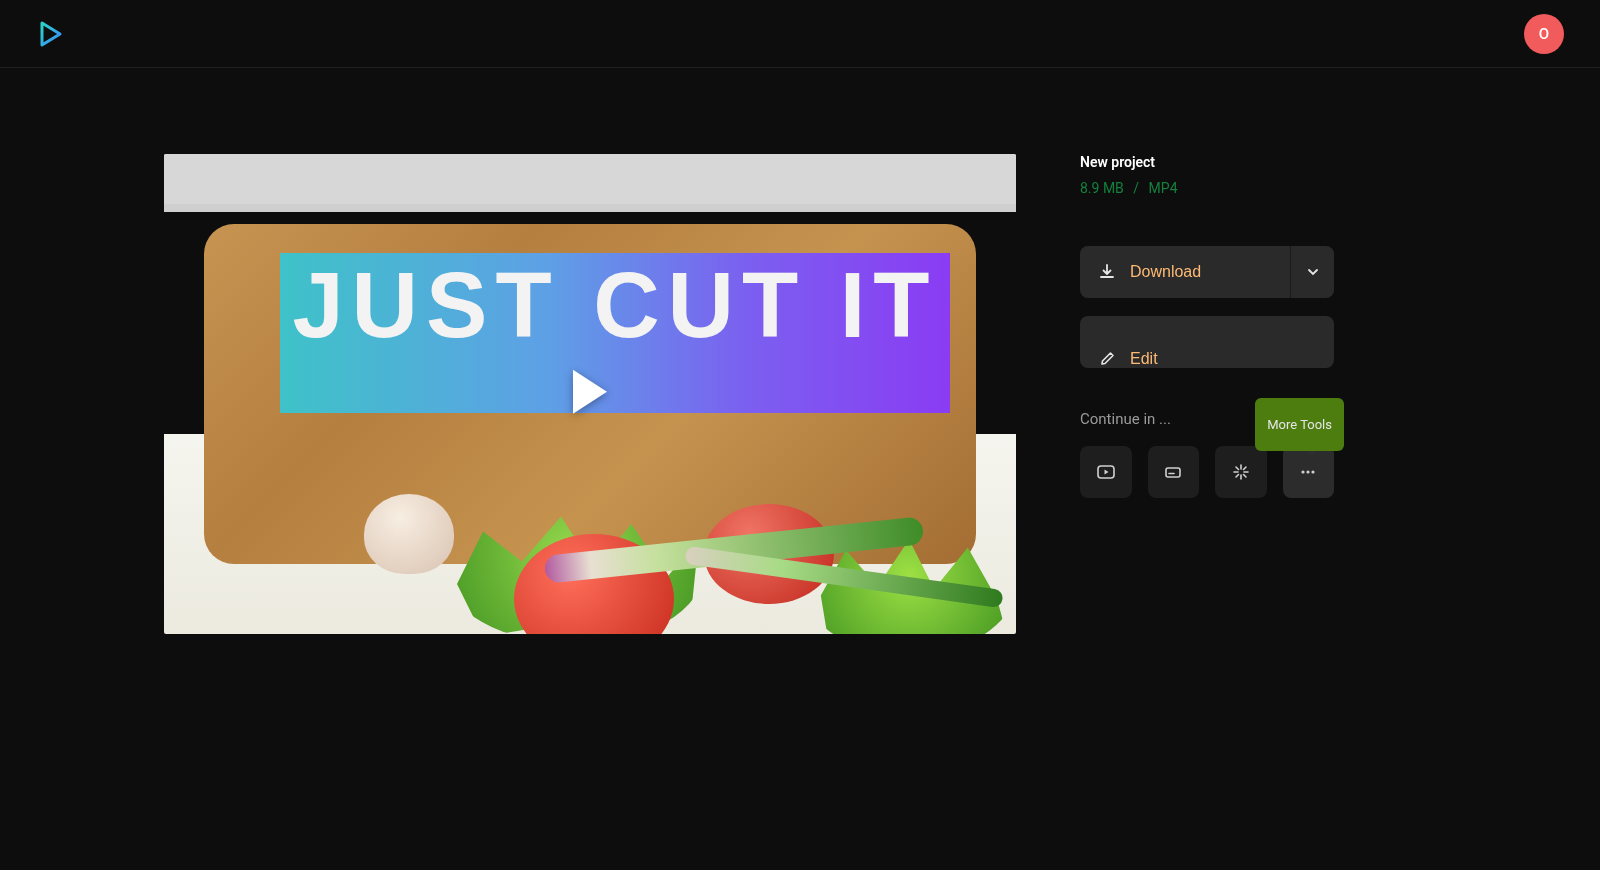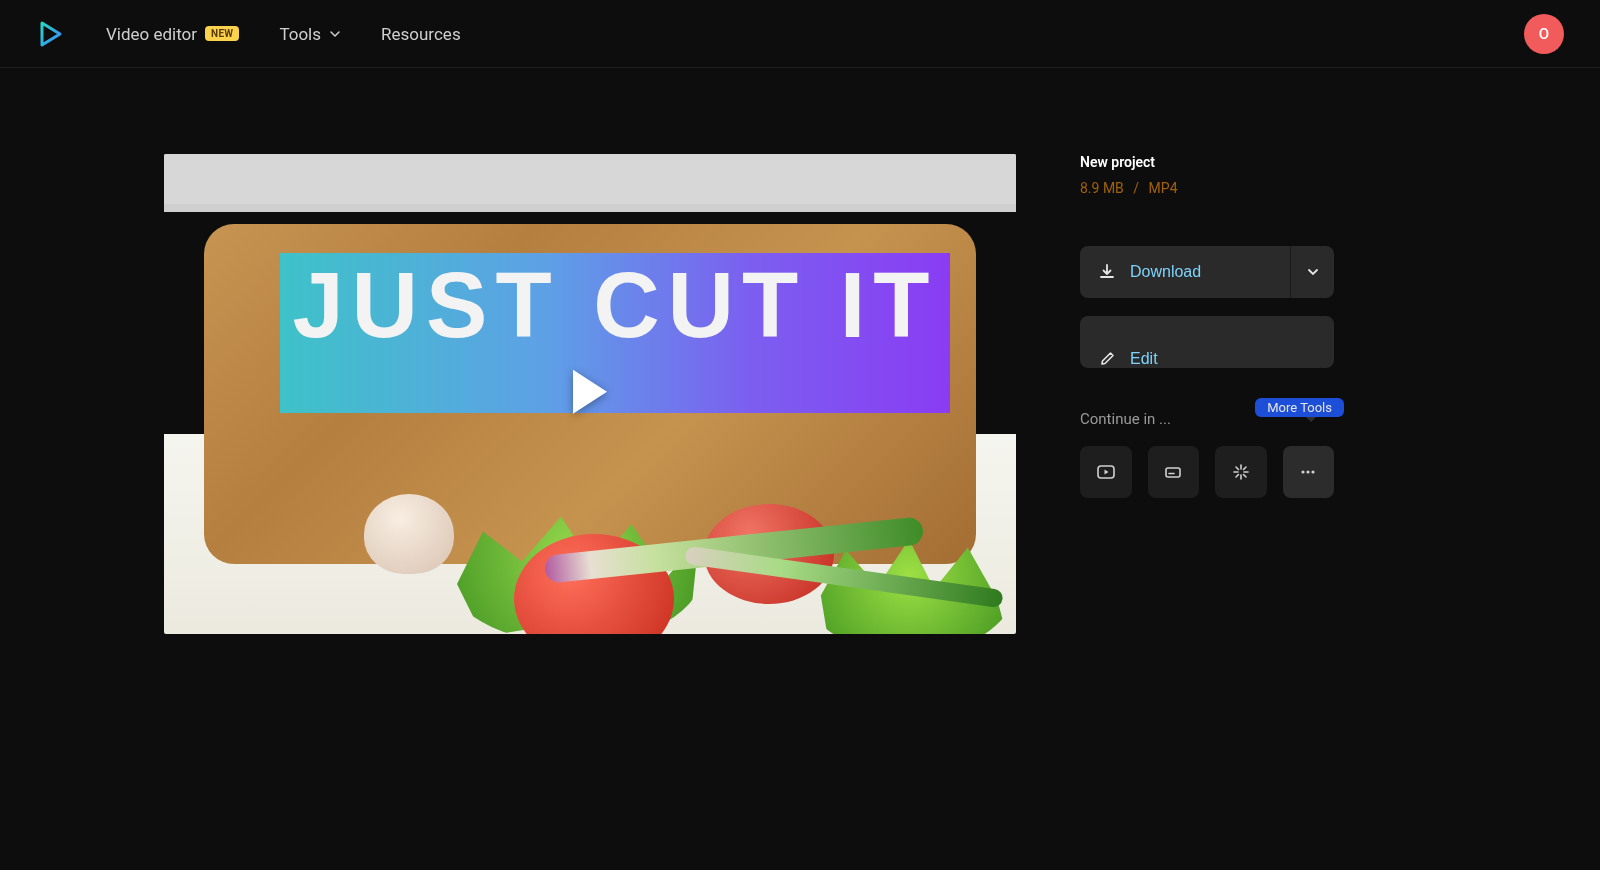--- a/index.html
+++ b/index.html
@@ -159,32 +159,32 @@
     padding-top: 0;
   }
   .project-title {
     font-size: 14px;
     font-weight: 600;
     color: #fff;
     margin-bottom: 10px;
   }
   .meta {
     font-size: 14px;
-    color: #a16207;
+    color: #15803d;
     margin-bottom: 50px;
   }
   .meta .sep { margin: 0 6px; }
   .btn-row {
     display: flex;
     margin-bottom: 18px;
   }
   .btn-main {
     background: #2a2a2a;
     border: none;
-    color: #7dd3fc;
+    color: #fdba74;
     height: 52px;
     display: flex;
     align-items: center;
     gap: 14px;
     padding: 0 18px;
     font-size: 16px;
     cursor: pointer;
     border-radius: 8px;
   }
   .download-row .btn-main { flex: 1; border-radius: 8px 0 0 8px; }
@@ -225,24 +225,24 @@
     cursor: pointer;
     color: #d0d0d0;
   }
   .icon-btn.active {
     background: #2c2c2c;
   }
   .tooltip {
     position: absolute;
     right: -10px;
     top: -48px;
-    background: #1d4ed8;
+    background: #4d7c0f;
     color: #e5e5e5;
     font-size: 13px;
-    padding: 2px 12px;
+    padding: 19px 12px;
     border-radius: 6px;
     white-space: nowrap;
   }
   .tooltip::after {
     content: "";
     position: absolute;
     bottom: -5px;
     left: 50%;
     transform: translateX(6px);
     border-left: 5px solid transparent;
@@ -258,35 +258,20 @@
     <div class="logo">
       <svg width="30" height="30" viewBox="0 0 30 30">
         <path d="M6 4 L24 15 L6 26 Z" fill="none" stroke="url(#g)" stroke-width="3" stroke-linejoin="round"></path>
         <defs>
           <linearGradient id="g" x1="0" y1="0" x2="1" y2="1">
             <stop offset="0%" stop-color="#29d3c6"></stop>
             <stop offset="100%" stop-color="#3a8bff"></stop>
           </linearGradient>
         </defs>
       </svg>
-    </div>
-    <div class="nav">
-      <div class="nav-item">
-        <span>Video editor</span>
-        <span class="badge-new">NEW</span>
-      </div>
-      <div class="nav-item">
-        <span>Tools</span>
-        <svg width="12" height="12" viewBox="0 0 12 12">
-            <path d="M2 4l4 4 4-4" stroke="#cfcfcf" stroke-width="1.5" fill="none" stroke-linecap="round"></path>
-          </svg>
-      </div>
-      <div class="nav-item">
-        <span>Resources</span>
-      </div>
     </div>
   </div>
   <div class="header-right">
     <div class="avatar">O</div>
   </div>
 </div>
 
 <div class="main">
   <div class="video-preview">
     <div class="wall"></div>

